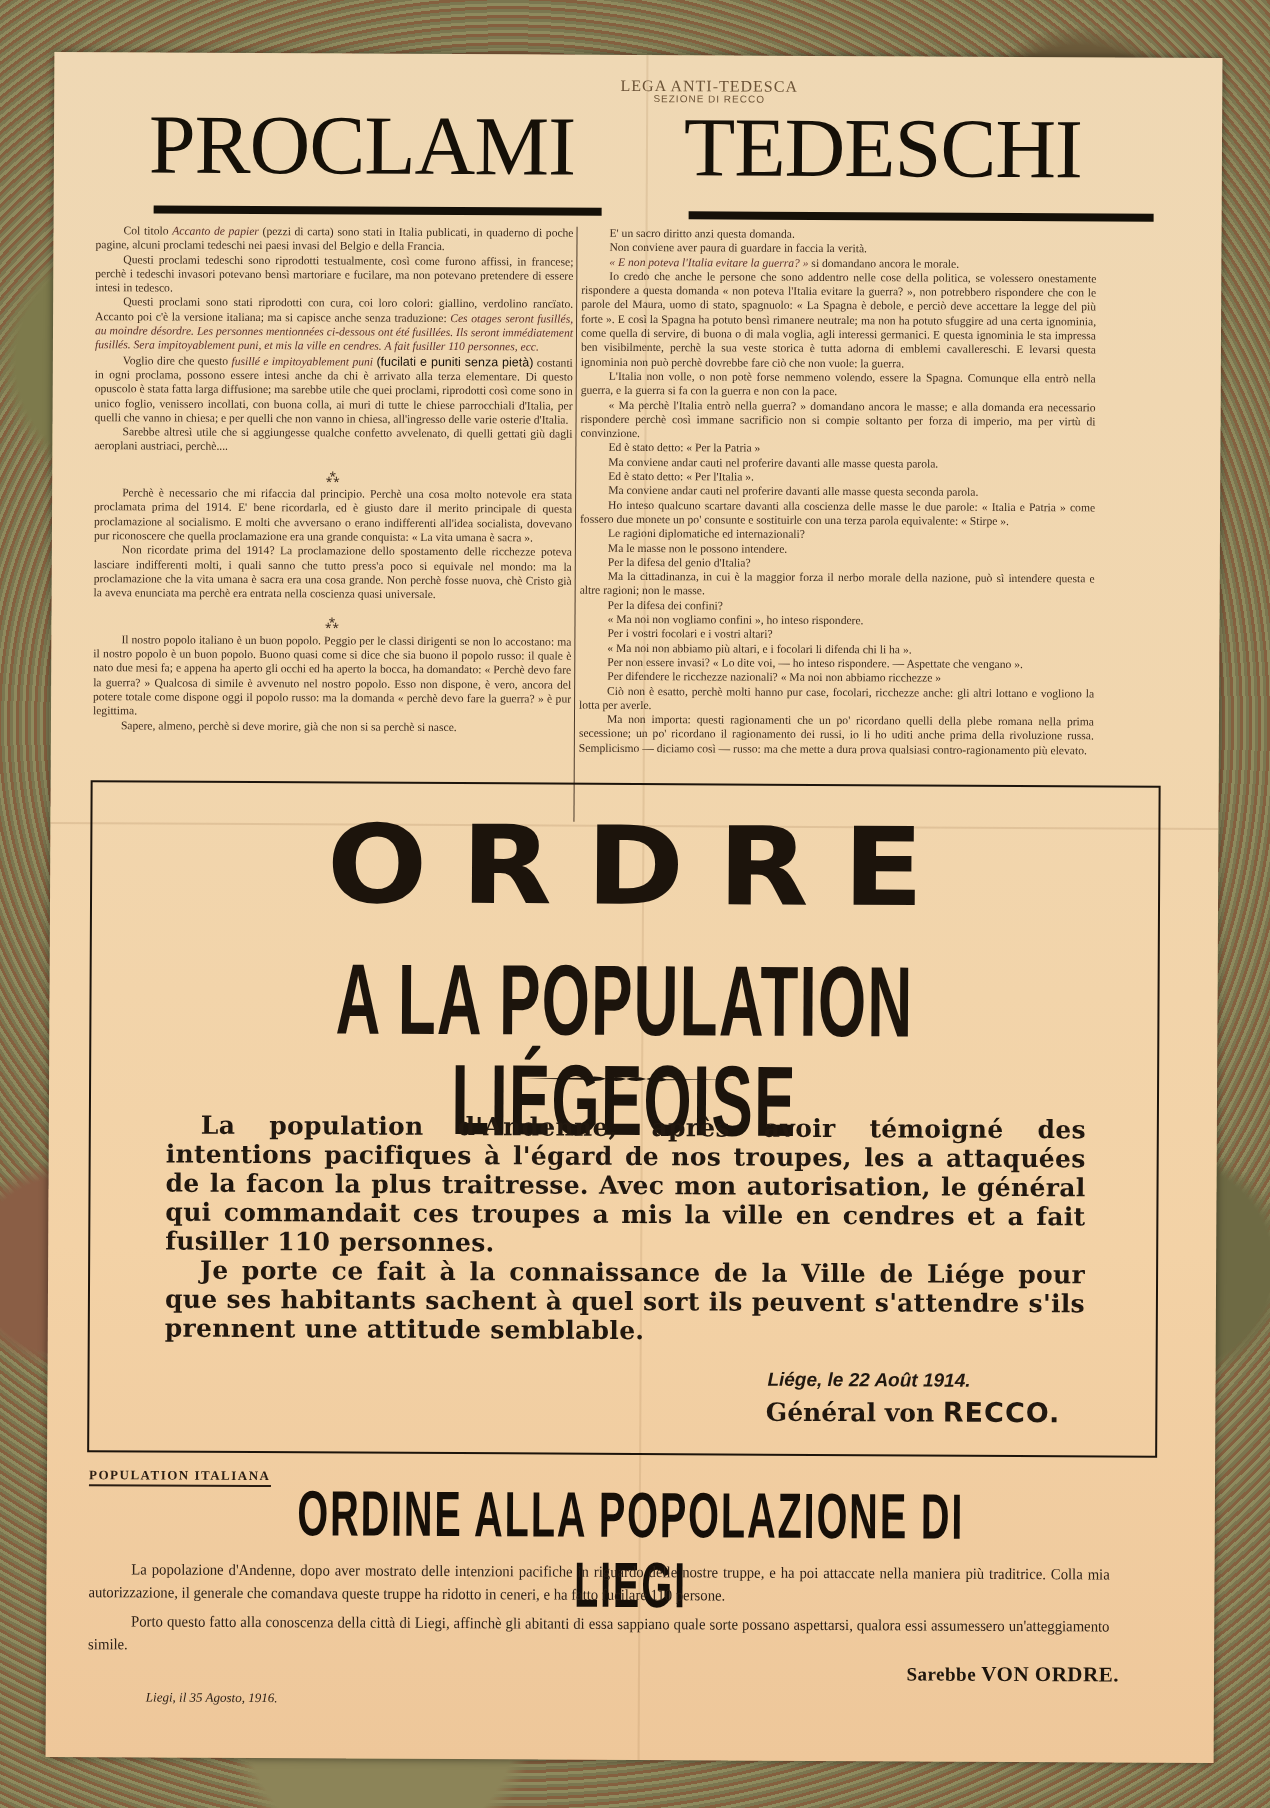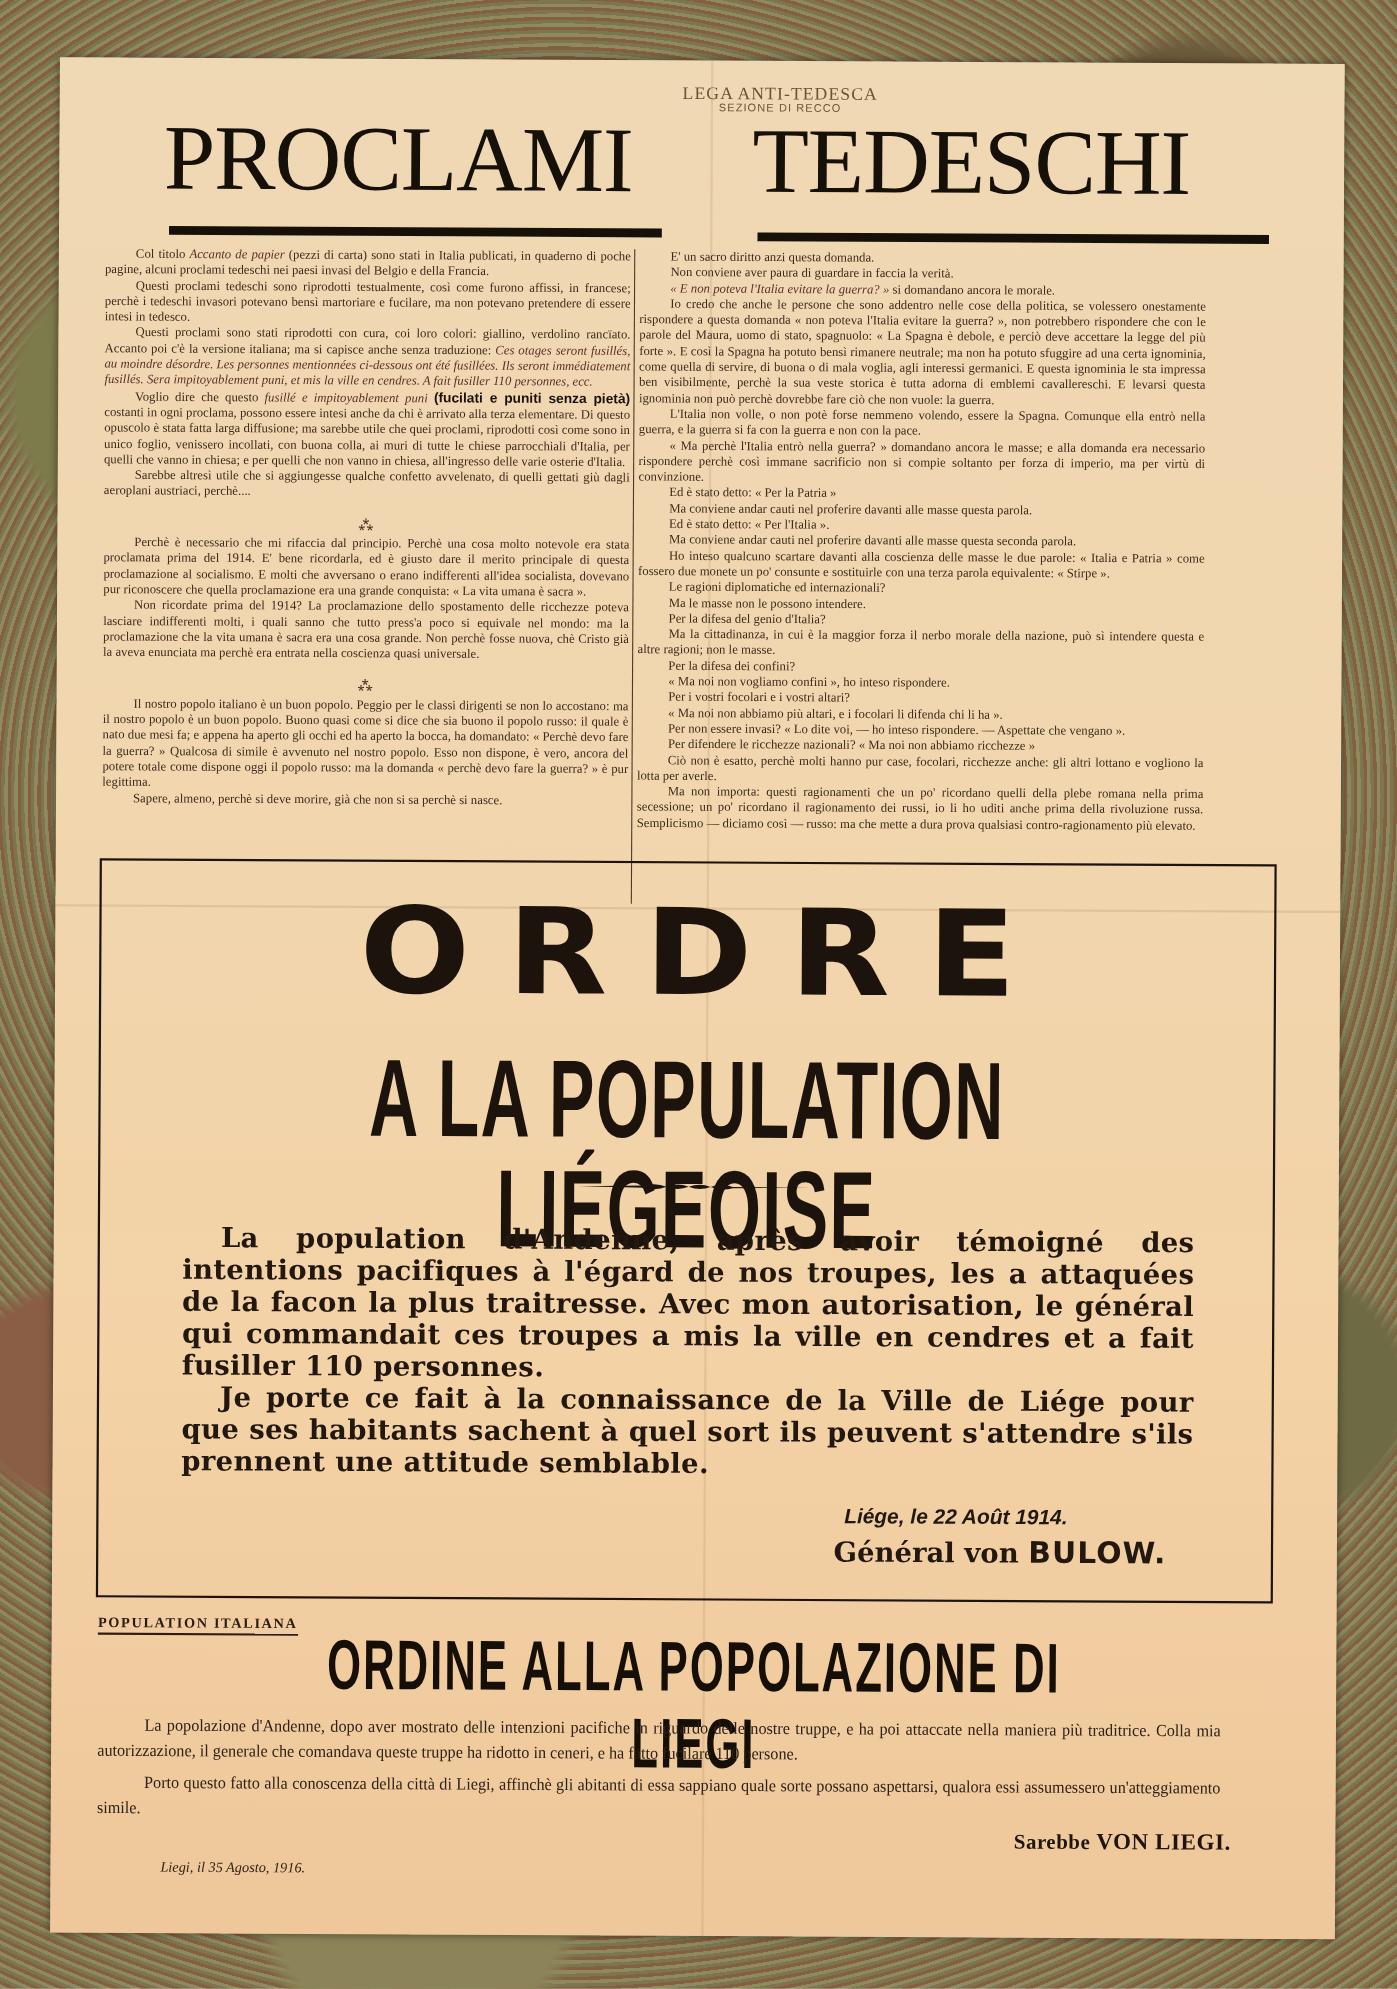--- a/index.html
+++ b/index.html
@@ -34,21 +34,21 @@
   .title-rule { position: absolute; height: 8px; background: #151008; }
   .title-rule.r1 { left: 5px; top: 103px; width: 448px; }
   .title-rule.r2 { left: 540px; top: 106px; width: 465px; }
 
   .col { position: absolute; top: 172px; font-size: 11.6px; line-height: 14.3px; color: #3c2a1c; text-align: justify; }
   .col.left { left: 42px; width: 478px; }
   .col.right { left: 528px; width: 515px; }
   .col-divider { position: absolute; left: 523px; top: 172px; width: 1px; height: 595px; background: #4b3a2a; }
   .col p { margin: 0; text-indent: 28px; }
   .col .it { font-style: italic; color: #5b2f2a; }
-  .col .bold-sans { font-family: "Liberation Sans", sans-serif; font-weight: bold; font-size: 12.5px; color: #1a120a; }
+  .col .bold-sans { font-family: "Liberation Sans", sans-serif; font-weight: normal; font-size: 12.5px; color: #1a120a; }
   .asterism { text-align: center; font-size: 12px; margin: 14px 0 4px 0; letter-spacing: 1px; }
 
   .ordre-box { position: absolute; left: 40px; top: 728px; width: 1070px; height: 672px; border: 2px solid #1c140c; box-sizing: border-box; }
   .ordre-title { position: absolute; left: 0; top: 22px; width: 100%; text-align: center;
     font-family: "DejaVu Sans", sans-serif; font-weight: 900; font-size: 118px; color: #1c140c;
     letter-spacing: 34px; line-height: 1; text-indent: 34px; transform: scaleY(0.92); }
   .ordre-sub { position: absolute; left: 0; top: 165px; width: 100%; text-align: center;
     font-family: "Liberation Sans Narrow", "Liberation Sans", sans-serif; font-weight: bold; font-size: 100px;
     color: #1c140c; line-height: 1; transform: scaleX(0.62); letter-spacing: 2px; }
   .ornament { position: absolute; left: 435px; top: 290px; width: 210px; height: 8px; }
@@ -132,24 +132,24 @@
     <div class="ordre-title">ORDRE</div>
     <div class="ordre-sub">A LA POPULATION LIÉGEOISE</div>
     <svg class="ornament" viewBox="0 0 210 8" preserveAspectRatio="none">
       <path d="M0 4 L60 3 Q70 0 80 4 Q90 0 100 4 Q110 0 120 4 Q130 0 140 4 L210 4 L140 5 Q130 8 120 4 Q110 8 100 4 Q90 8 80 4 Q70 8 60 5 Z" fill="#1c140c"></path>
     </svg>
     <div class="ordre-body">
       <p>La population d'Andenne, après avoir témoigné des intentions pacifiques à l'égard de nos troupes, les a attaquées de la facon la plus traitresse. Avec mon autorisation, le général qui commandait ces troupes a mis la ville en cendres et a fait fusiller 110 personnes.</p>
       <p>Je porte ce fait à la connaissance de la Ville de Liége pour que ses habitants sachent à quel sort ils peuvent s'attendre s'ils prennent une attitude semblable.</p>
     </div>
     <div class="ordre-date">Liége, le 22 Août 1914.</div>
-    <div class="ordre-sign"><span>Général von </span><span class="big">BULOW.</span></div>
+    <div class="ordre-sign"><span>Général von </span><span class="big">RECCO.</span></div>
   </div>
 
   <div class="trad-label">POPULATION ITALIANA</div>
   <div class="trad-title">ORDINE ALLA POPOLAZIONE DI LIEGI</div>
   <div class="trad-body">
     <p>La popolazione d'Andenne, dopo aver mostrato delle intenzioni pacifiche in riguardo delle nostre truppe, e ha poi attaccate nella maniera più traditrice. Colla mia autorizzazione, il generale che comandava queste truppe ha ridotto in ceneri, e ha fatto fucilare 110 persone.</p>
     <p>Porto questo fatto alla conoscenza della città di Liegi, affinchè gli abitanti di essa sappiano quale sorte possano aspettarsi, qualora essi assumessero un'atteggiamento simile.</p>
   </div>
-  <div class="trad-sign"><span>Sarebbe </span><span class="big">VON LIEGI.</span></div>
+  <div class="trad-sign"><span>Sarebbe </span><span class="big">VON ORDRE.</span></div>
   <div class="trad-date">Liegi, il 35 Agosto, 1916.</div>
 </div>
 
 </body></html>

